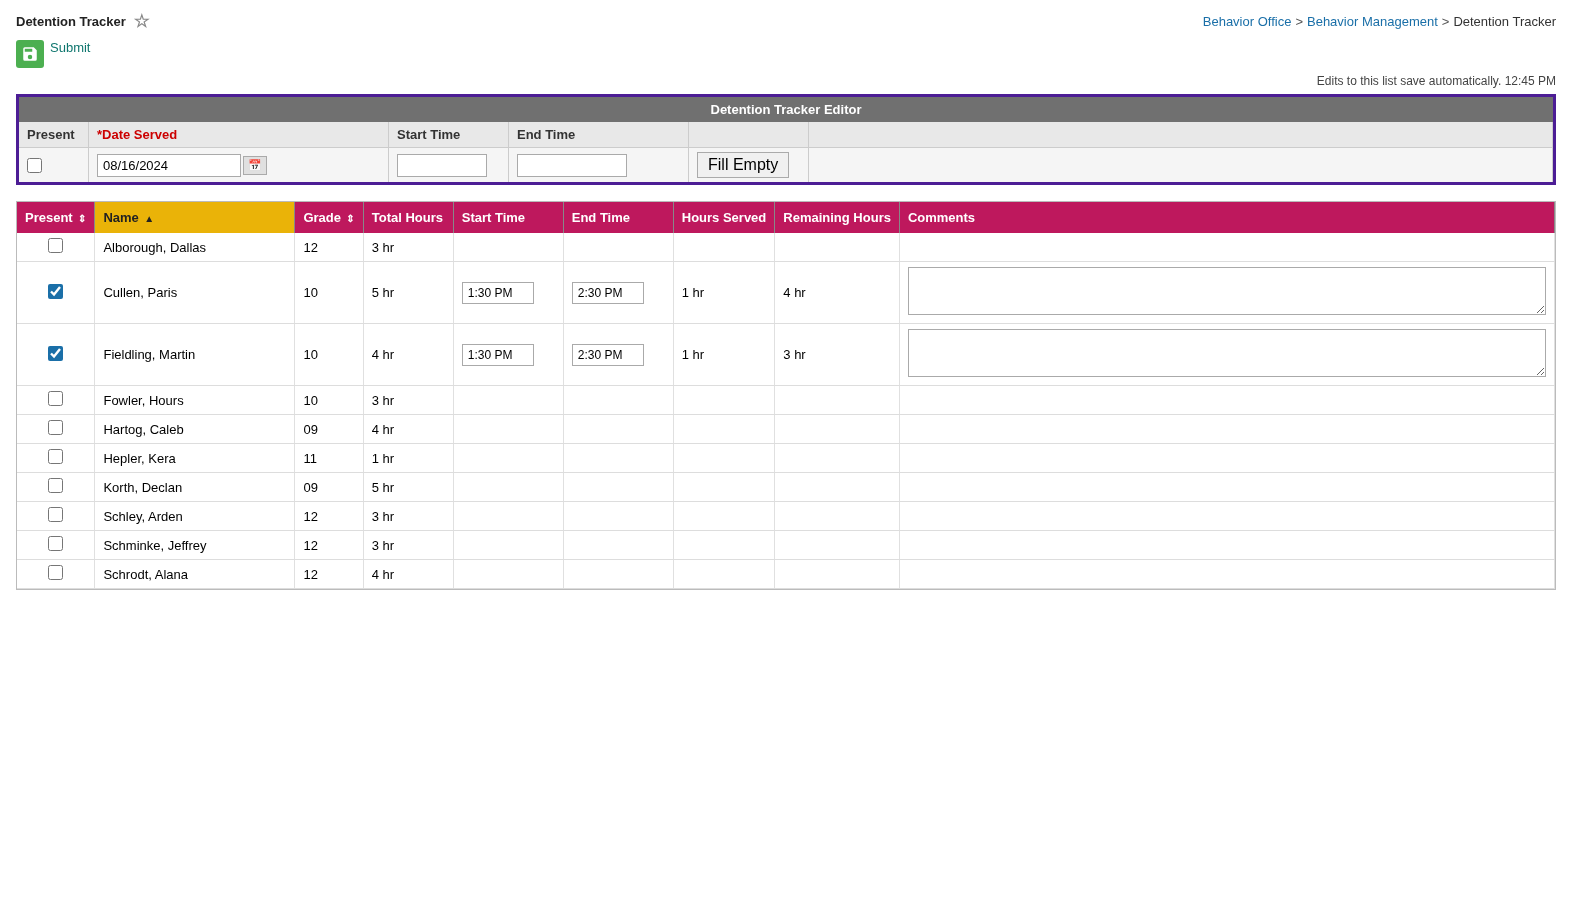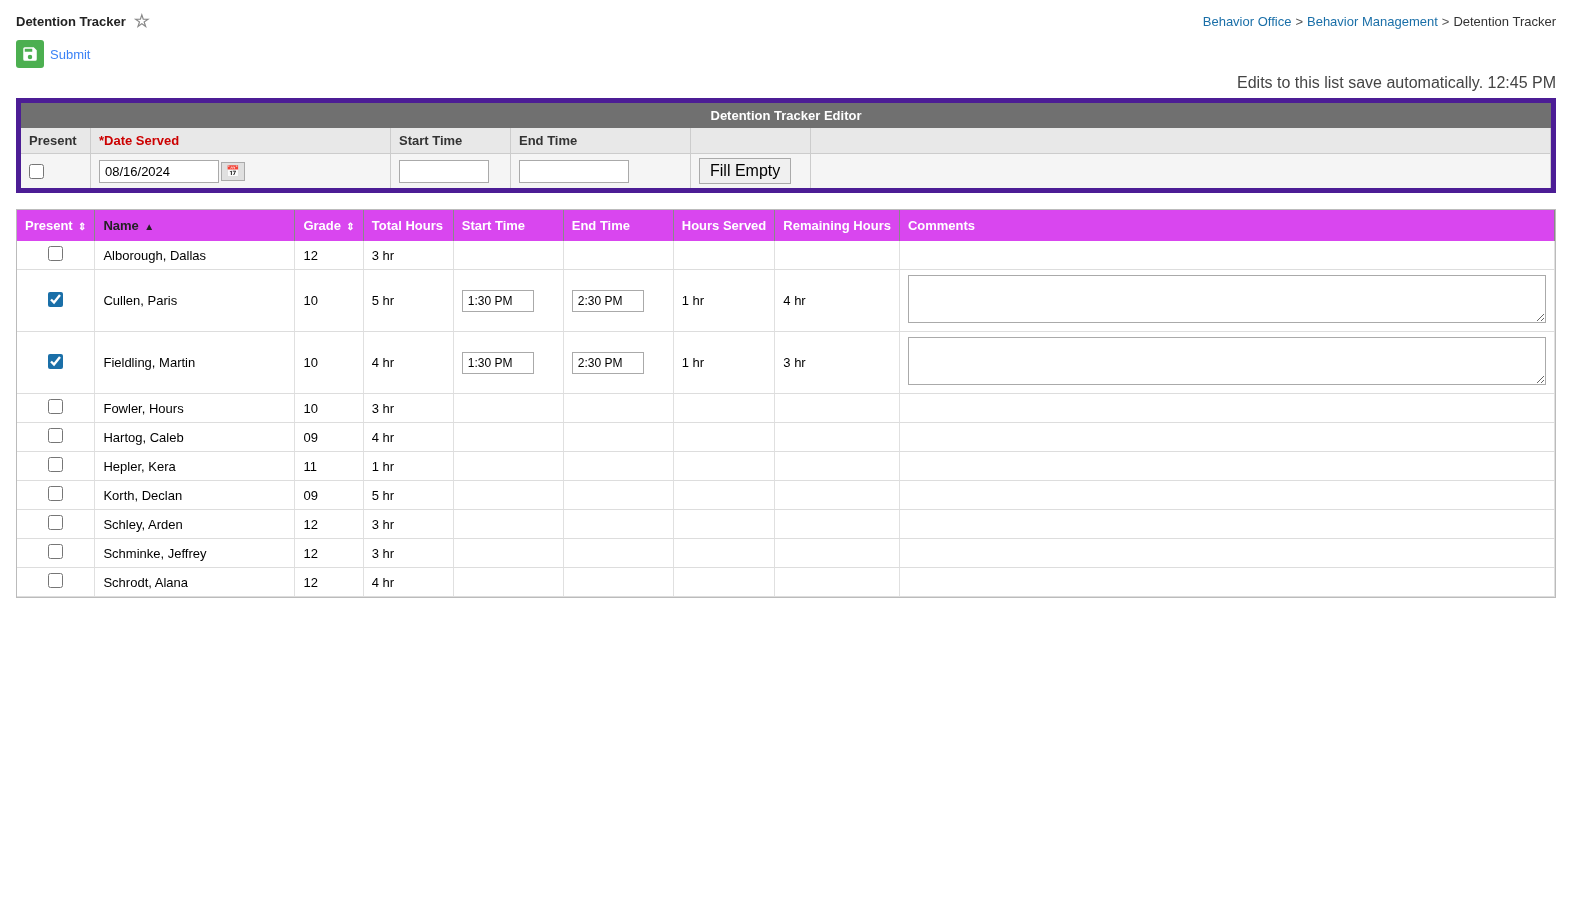--- a/index.html
+++ b/index.html
@@ -9,45 +9,45 @@
     .page-header { display: flex; justify-content: space-between; align-items: center; margin-bottom: 8px; }
     .page-title { font-size: 22px; font-weight: bold; display: flex; align-items: center; gap: 8px; color: #222; }
     .star-icon { font-size: 18px; color: #888; cursor: pointer; }
     .breadcrumb { display: flex; align-items: center; gap: 4px; font-size: 13px; }
     .breadcrumb a { color: #1a6fa8; text-decoration: none; }
     .breadcrumb .sep { color: #555; }
     .breadcrumb .current { color: #333; }
 
     
     .toolbar { display: flex; align-items: center; gap: 8px; margin-bottom: 6px; }
-    .submit-btn { display: flex; align-items: center; gap: 6px; background: none; border: none; cursor: pointer; font-size: 13px; color: #3b82f6; }
+    .submit-btn { display: flex; gap: 6px; background: none; border: none; cursor: pointer; font-size: 13px; color: #0f766e; }
     .submit-icon { width: 28px; height: 28px; background: #4caf50; border-radius: 3px; display: flex; align-items: center; justify-content: center; }
     .submit-icon svg { fill: white; width: 18px; height: 18px; }
 
     
-    .autosave-note { text-align: right; font-size: 16px; color: #444; margin-bottom: 6px; }
-
-    
-    .editor-section { border: 5px solid #4c1d95; margin-bottom: 16px; }
+    .autosave-note { text-align: right; font-size: 12px; color: #444; margin-bottom: 6px; }
+
+    
+    .editor-section { border: 3px solid #4c1d95; margin-bottom: 16px; }
     .editor-title { background: #707070; color: #fff; text-align: center; padding: 5px; font-weight: bold; font-size: 13px; }
     .editor-header-row { display: grid; grid-template-columns: 70px 300px 120px 180px 120px 1fr; background: #e8e8e8; border-bottom: 1px solid #ccc; }
     .editor-header-cell { padding: 5px 8px; font-weight: bold; color: #333; border-right: 1px solid #ccc; }
     .editor-data-row { display: grid; grid-template-columns: 70px 300px 120px 180px 120px 1fr; background: #f5f5f5; }
     .editor-data-cell { padding: 4px 8px; border-right: 1px solid #ccc; display: flex; align-items: center; }
     .editor-data-cell input[type="text"] { border: 1px solid #aaa; padding: 3px 5px; width: 100%; }
-    .editor-data-cell input[type="text"].date-input { width: 120px; }
+    .editor-data-cell input[type="text"].date-input { width: 144px; }
     .calendar-btn { background: #e0e0e0; border: 1px solid #aaa; padding: 2px 4px; cursor: pointer; margin-left: 2px; font-size: 11px; }
     .fill-empty-btn { background: #f0f0f0; border: 1px solid #aaa; padding: 3px 10px; cursor: pointer; font-size: 16px; }
 
     
     .main-table-wrapper { border: 1px solid #bbb; }
     .main-table { width: 100%; border-collapse: collapse; }
-    .main-table th { background: #d946ef; color: #fff; padding: 8px 8px; text-align: left; font-size: 12px; border-right: 1px solid #888; white-space: nowrap; vertical-align: middle; }
+    .main-table th { background: #be185d; color: #fff; padding: 8px 8px; text-align: left; font-size: 12px; border-right: 1px solid #888; white-space: nowrap; vertical-align: middle; }
     .main-table th.sortable { cursor: pointer; }
-    .main-table th.name-col { background: #d946ef; color: #222; }
+    .main-table th.name-col { background: #eab308; color: #222; }
     .main-table td { padding: 5px 8px; border-bottom: 1px solid #ddd; border-right: 1px solid #e0e0e0; vertical-align: middle; }
     .main-table tr.checked-row td { background: #fff; }
     .sort-arrow { font-size: 10px; margin-left: 2px; }
 
     
     .cb { width: 15px; height: 15px; cursor: pointer; }
     .cb-checked { accent-color: #1a6fa8; }
 
     
     .time-input { border: 1px solid #aaa; padding: 3px 5px; width: 72px; font-size: 12px; }

